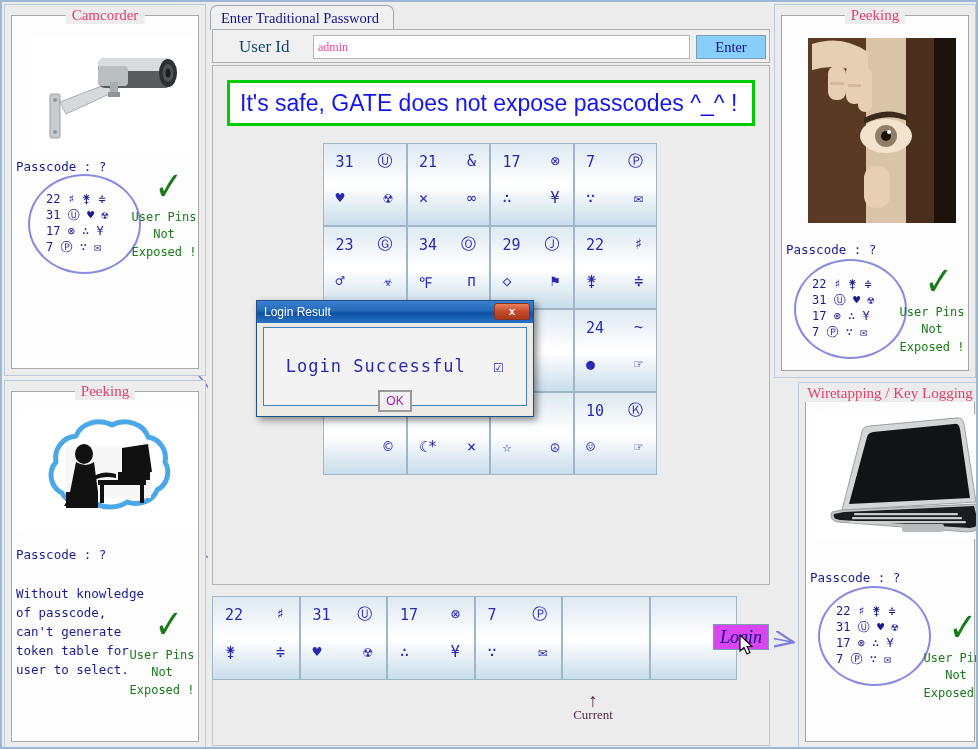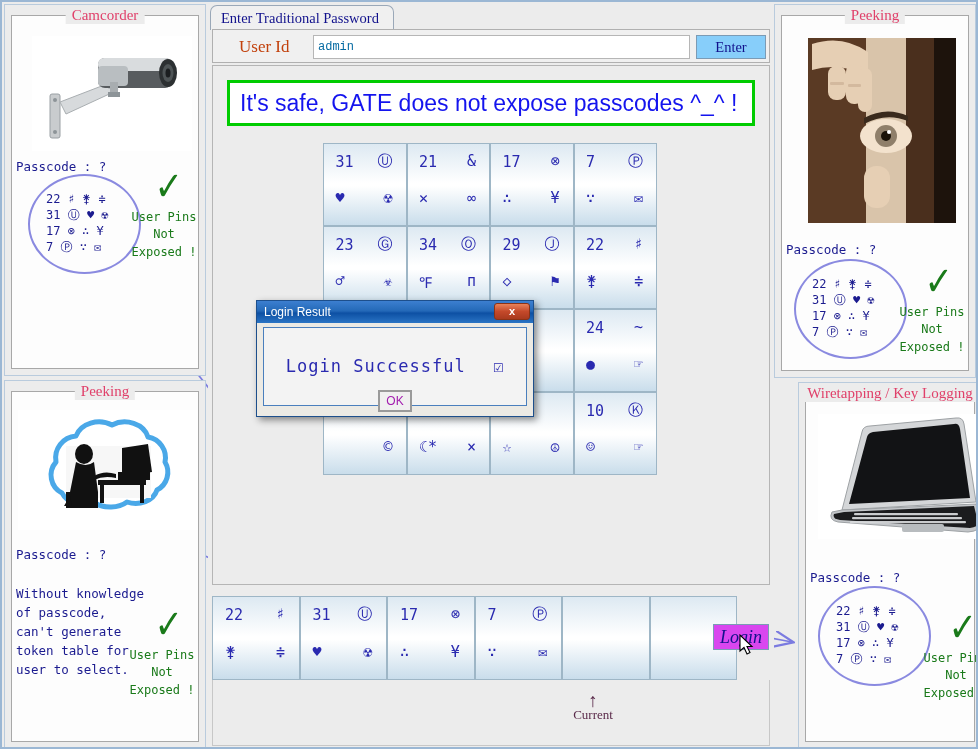--- a/index.html
+++ b/index.html
@@ -112,29 +112,29 @@
   
   .idrow {
     position:absolute;
     border:1px solid #b0b0b0;
     background:#f0f0f0;
   }
   .idlabel {
     position:absolute;
     font-family:"Liberation Serif", serif;
     font-size:17px;
-    color:#c2410c;
+    color:#0c4a6e;
   }
   .idinput {
     position:absolute;
     background:#ffffff;
     border:1px solid #b6b6b6;
-    font-family:Liberation Mono, monospace;
+    font-family:Liberation Serif, serif;
     font-size:12px;
-    color:#0369a1;
+    color:#ec4899;
     padding:2px 4px;
     outline:none;
   }
   .btn-blue {
     position:absolute;
     background:#87cefa;
     border:1px solid #7b9bb5;
     font-family:"Liberation Serif", serif;
     font-size:14.5px;
     color:#11118c;

